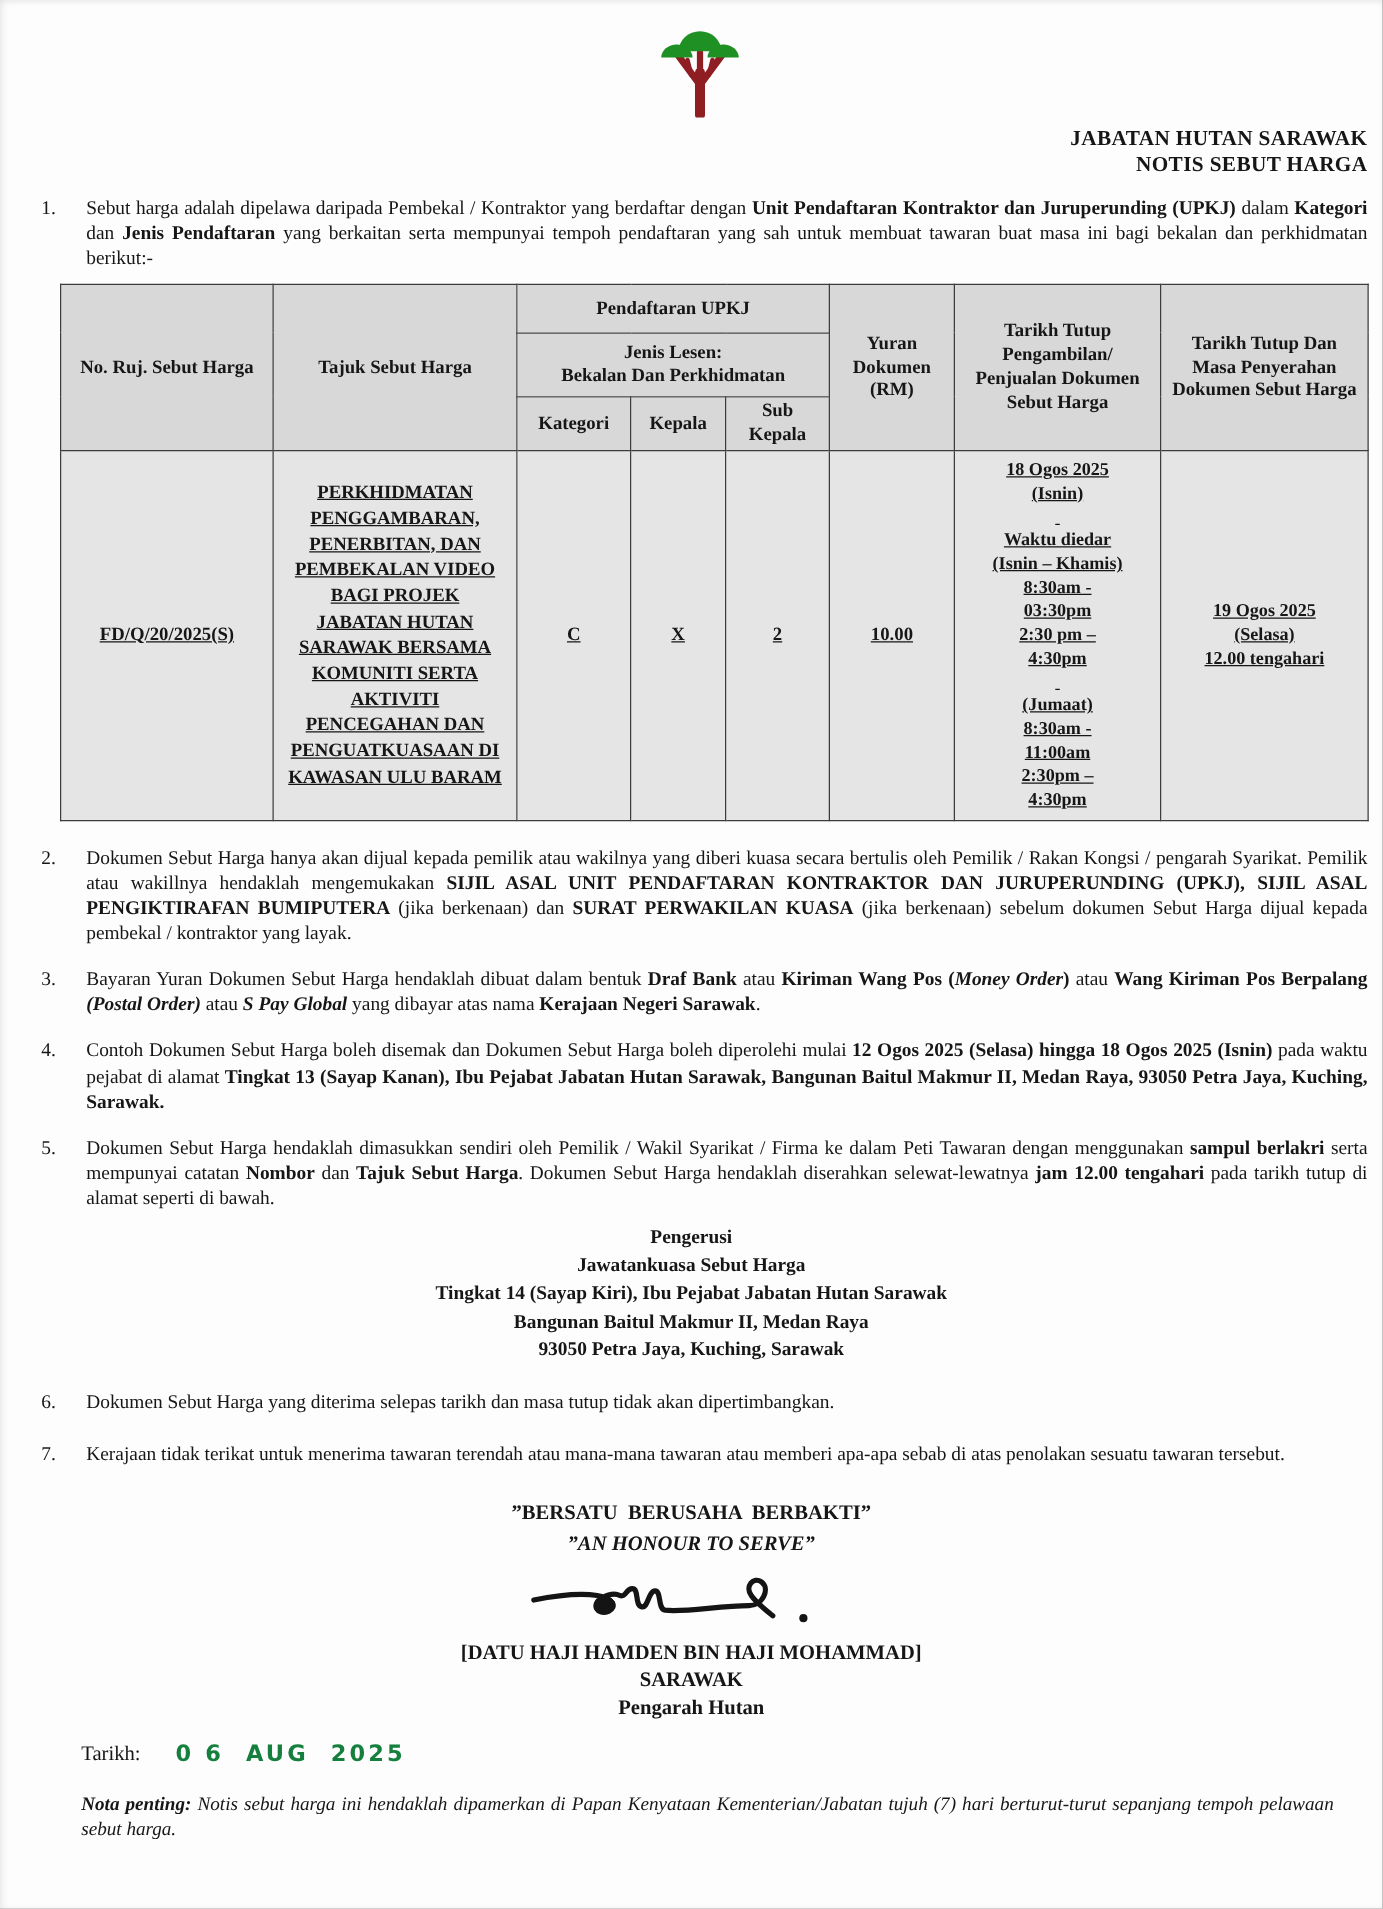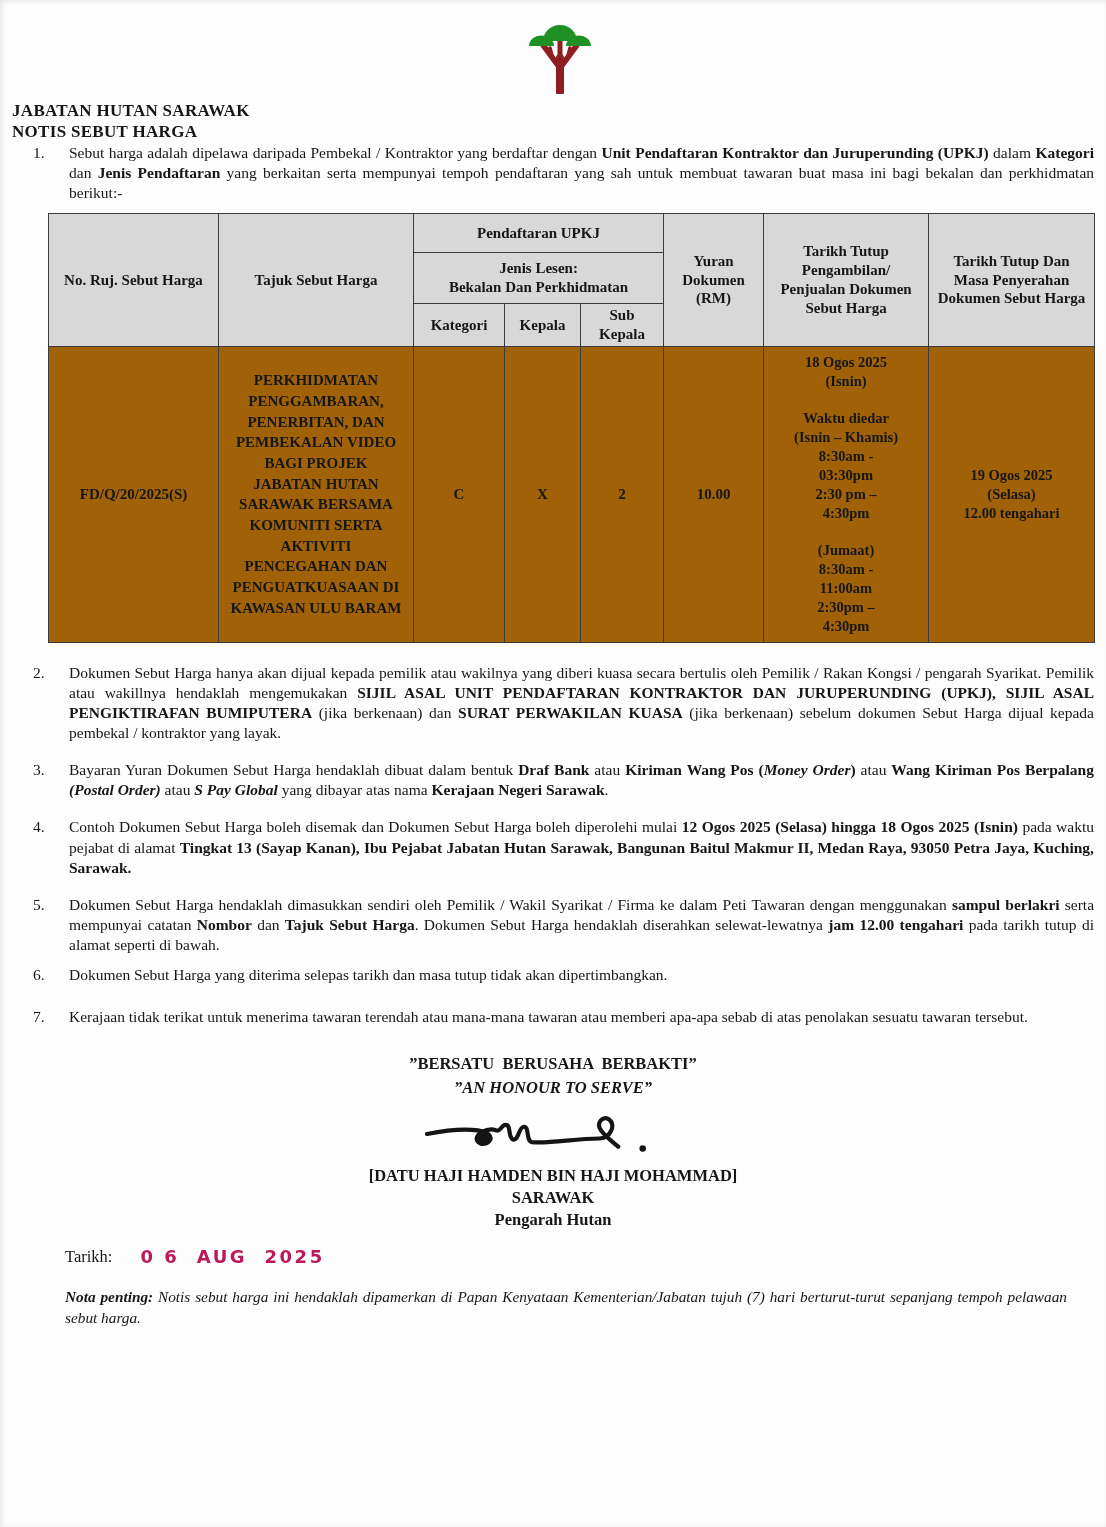--- a/index.html
+++ b/index.html
@@ -13,21 +13,21 @@
     overflow:hidden;
     box-shadow:inset 3px 0 5px rgba(0,0,0,0.06), inset 0 3px 4px rgba(0,0,0,0.04);
   }
   .doc{padding:14px 12px 0 12px;}
   .b{font-weight:bold;}
   .i{font-style:italic;}
 
   
   .logo-wrap{text-align:center;height:82px;margin-bottom:4px;}
   .logo-wrap svg{display:inline-block;margin-left:14px;}
-  .title-block{text-align:left;}
+  .title-block{text-align:right;margin-bottom:14px;}
   .title-line{font-weight:bold;font-size:17px;line-height:1.25;letter-spacing:.3px;}
 
   
   .item{display:flex;margin:0 0 17px 21px;}
   .item .num{flex:none;width:36px;font-size:15.5px;padding-top:1px;}
   .item .body{flex:1;font-size:15.5px;line-height:1.3;text-align:justify;}
   .item.tight{margin-bottom:10px;}
   .item.after-address{margin-bottom:22px;}
   .item.last{margin-bottom:24px;}
 
@@ -43,21 +43,21 @@
     font-size:15px;
     text-align:center;
     vertical-align:middle;
     padding:2px 6px;
     overflow:hidden;
   }
   .doc-table th{background:var(--header-bg,#d8d8d8);font-weight:bold;line-height:1.25;}
   .doc-table .h1 th{height:34px;}
   .doc-table .h2 th{height:46px;}
   .doc-table .h3 th{height:38px;}
-  .doc-table td{background:#a16207;font-weight:bold;}
+  .doc-table td{background:#e5e5e5;font-weight:bold;text-decoration:underline;}
   .doc-table tr.data{height:288px;}
   td.cell-tajuk{line-height:1.38;font-size:15px;padding:0 10px;margin-left:18px;}
   td.cell-dates{font-size:14.5px;line-height:1.3;vertical-align:middle;padding:6px 4px;}
   .ln{min-height:1.25em;}
 
   
   .address-block{text-align:center;font-weight:bold;font-size:15.5px;line-height:1.45;margin:2px 0 20px 0;}
   .motto{text-align:center;margin-top:2px;}
   .motto-line{font-weight:bold;font-size:16.5px;line-height:1.5;white-space:pre-wrap;}
   .motto-line.en{font-style:italic;}
@@ -180,20 +180,27 @@
     </div>
     <div class="item">
       <div class="num">4.</div>
       <div class="body"><span>Contoh Dokumen Sebut Harga boleh disemak dan Dokumen Sebut Harga boleh diperolehi mulai </span><span class="b">12 Ogos 2025 (Selasa)</span><span class="b"> hingga </span><span class="b">18 Ogos 2025 (Isnin)</span><span> pada waktu pejabat di alamat </span><span class="b">Tingkat 13 (Sayap Kanan), Ibu Pejabat Jabatan Hutan Sarawak,</span><span> </span><span class="b">Bangunan Baitul Makmur II, Medan Raya, 93050 Petra Jaya, Kuching, Sarawak.</span></div>
     </div>
     <div class="item tight">
       <div class="num">5.</div>
       <div class="body"><span>Dokumen Sebut Harga hendaklah dimasukkan sendiri oleh Pemilik / Wakil Syarikat / Firma ke dalam Peti Tawaran dengan menggunakan </span><span class="b">sampul berlakri</span><span> serta mempunyai catatan </span><span class="b">Nombor</span><span> dan </span><span class="b">Tajuk Sebut Harga</span><span>. Dokumen Sebut Harga hendaklah diserahkan selewat-lewatnya </span><span class="b">jam 12.00 tengahari</span><span> pada tarikh tutup di alamat seperti di bawah.</span></div>
     </div>
 
+    <div class="address-block">
+        <div class="ln">Pengerusi</div>
+        <div class="ln">Jawatankuasa Sebut Harga</div>
+        <div class="ln">Tingkat 14 (Sayap Kiri), Ibu Pejabat Jabatan Hutan Sarawak</div>
+        <div class="ln">Bangunan Baitul Makmur II, Medan Raya</div>
+        <div class="ln">93050 Petra Jaya, Kuching, Sarawak</div>
+      </div>
 
     <div class="item after-address">
       <div class="num">6.</div>
       <div class="body"><span>Dokumen Sebut Harga yang diterima selepas tarikh dan masa tutup tidak akan dipertimbangkan.</span></div>
     </div>
     <div class="item last">
       <div class="num">7.</div>
       <div class="body"><span>Kerajaan tidak terikat untuk menerima tawaran terendah atau mana-mana tawaran atau memberi apa-apa sebab di atas penolakan sesuatu tawaran tersebut.</span></div>
     </div>
 
@@ -211,19 +218,19 @@
     </div>
 
     <div class="signatory">
       <div>[DATU HAJI HAMDEN BIN HAJI MOHAMMAD]</div>
       <div>SARAWAK</div>
       <div>Pengarah Hutan</div>
     </div>
 
     <div class="date-row">
       <span class="date-label">Tarikh:</span>
-      <span class="date-stamp" style="color: #be185d;">0 6  AUG  2025</span>
+      <span class="date-stamp" style="color: #15803d;">0 6  AUG  2025</span>
     </div>
 
     <div class="footnote"><span class="b i">Nota penting:</span><span class="i">  Notis sebut harga ini hendaklah dipamerkan di Papan Kenyataan Kementerian/Jabatan tujuh (7) hari berturut-turut sepanjang tempoh pelawaan sebut harga.</span></div>
 
   </div>
 </div>
 
 </body></html>

